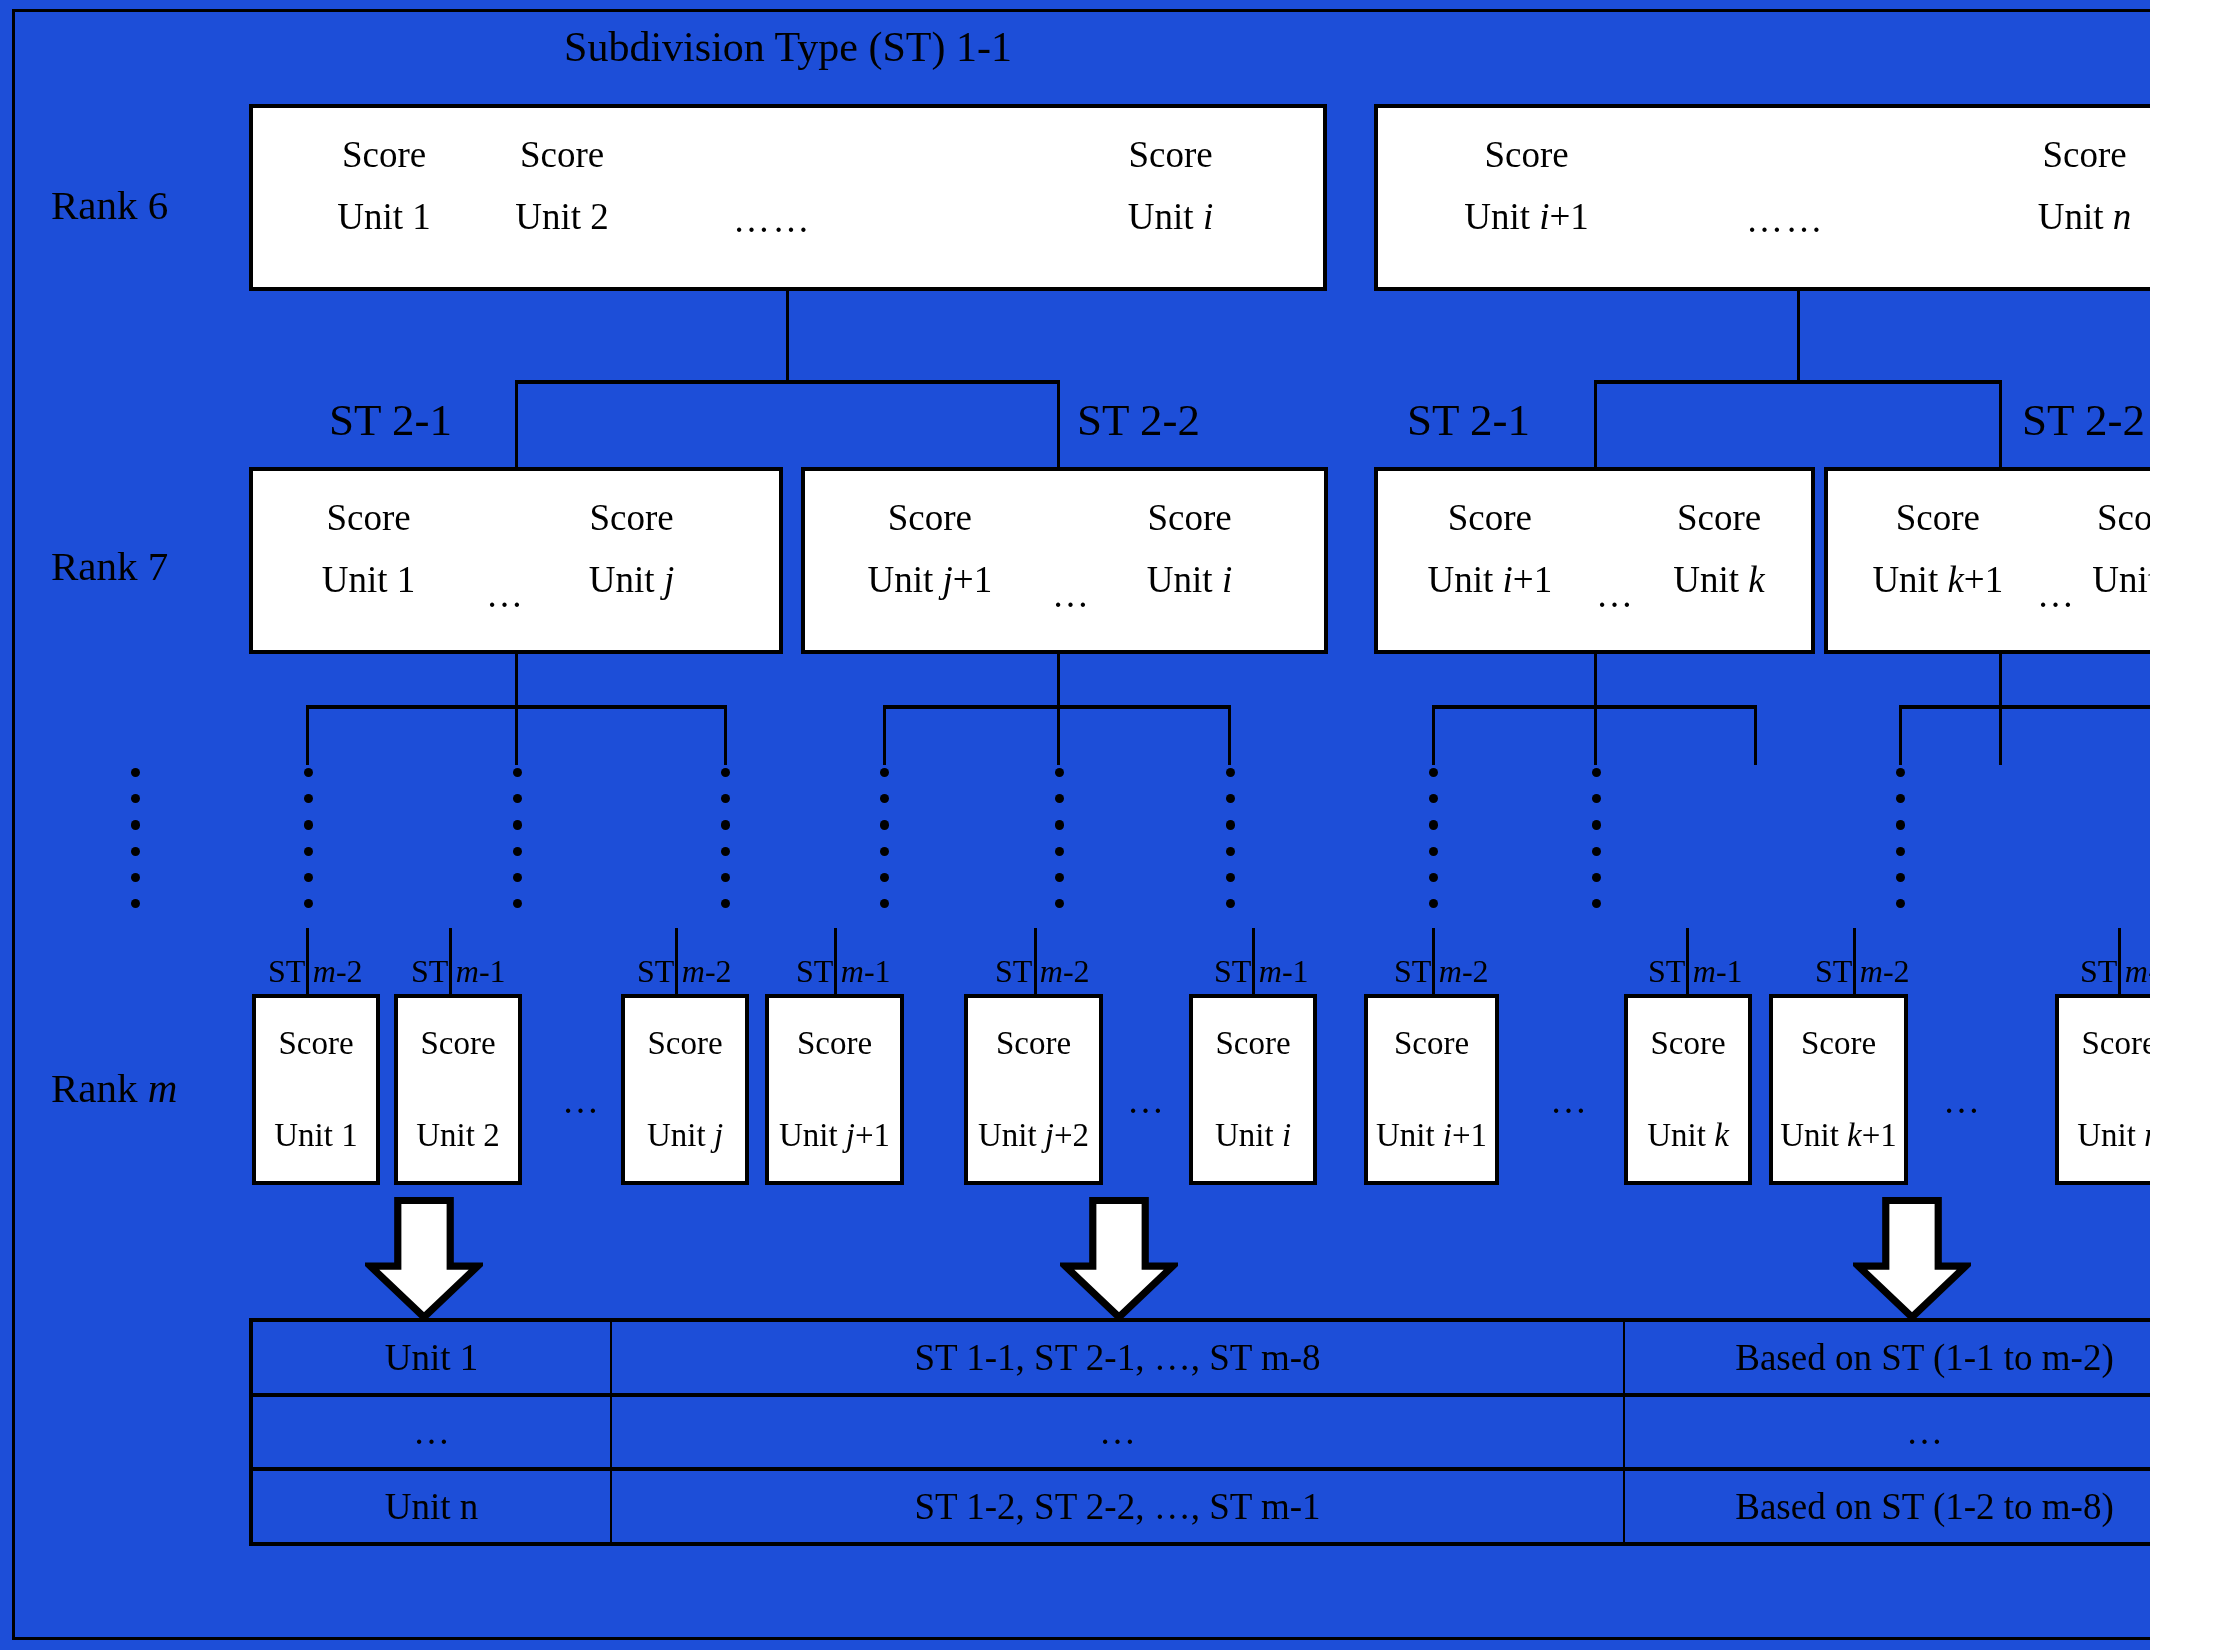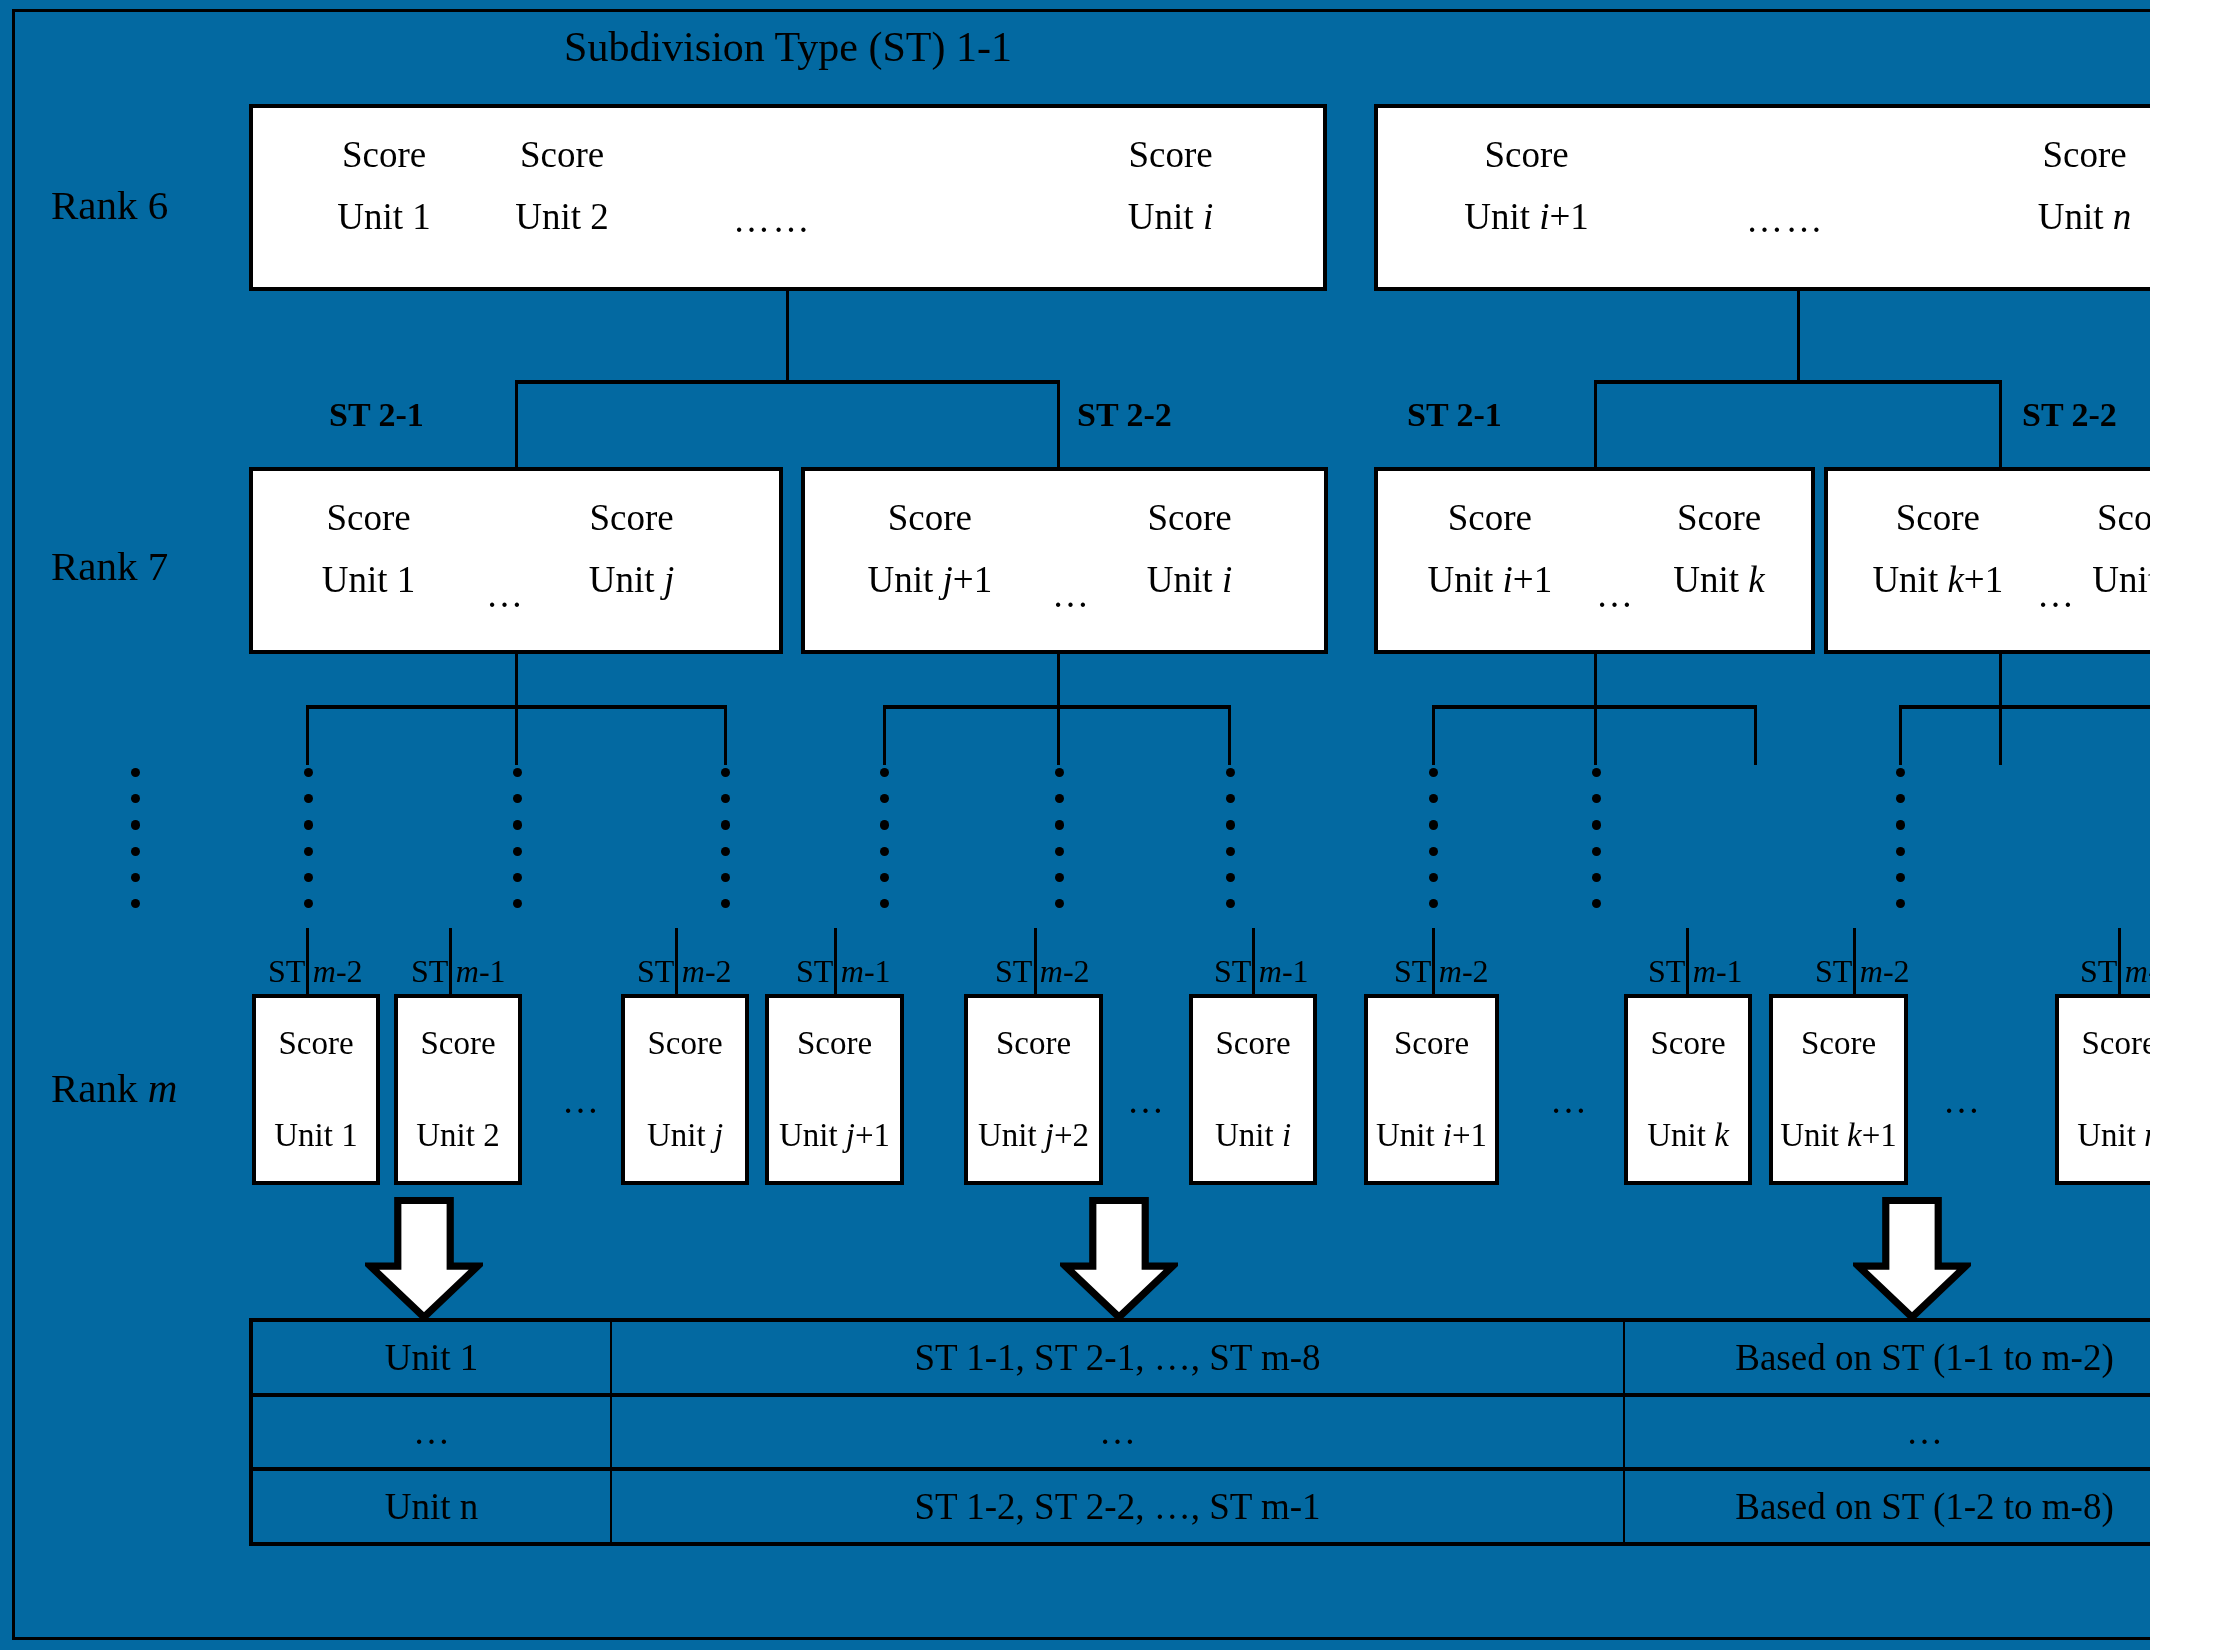--- a/index.html
+++ b/index.html
@@ -1,23 +1,23 @@
 <!DOCTYPE html>
 <html style="font-size:10.5px"><head>
 <meta charset="utf-8">
 <style>
   html,body{margin:0;padding:0;background:#ffffff;}
   body{font-family:"Liberation Serif","DejaVu Serif",serif;color:#000;}
-  #root{position:relative;width:2150px;height:1650px;overflow:hidden;background:#0369a1;}
+  #root{position:relative;width:2150px;height:1650px;overflow:hidden;background:#1d4ed8;}
   .frame{position:absolute;left:12px;top:9.2px;width:2215px;height:1631px;border:3.3px solid #000;box-sizing:border-box;}
   .box{position:absolute;border:4px solid #000;box-sizing:border-box;background:#fff;}
   .rank-label{position:absolute;font-size:41px;line-height:1;white-space:nowrap;}
   .rank-label i{font-style:italic;}
   .sec-title{position:absolute;font-size:42px;line-height:1;white-space:nowrap;text-align:center;}
-  .st-label{position:absolute;font-size:34px;line-height:1;white-space:nowrap;font-weight:bold;}
+  .st-label{position:absolute;font-size:45px;line-height:1;white-space:nowrap;}
   .cell{position:absolute;text-align:center;font-size:37px;line-height:1.0;white-space:nowrap;}
   .cell .l1{display:block;}
   .cell .l2{display:block;margin-top:25px;}
   .cell i{font-style:italic;}
   .dots-h{position:absolute;font-size:37px;line-height:1;letter-spacing:2.6px;white-space:nowrap;}
   .line{position:absolute;background:#000;}
   .vline{width:3.3px;}
   .hline{height:4px;}
   .dotcol{position:absolute;width:9.2px;}
   .dotcol span{display:block;width:9.2px;height:9.2px;border-radius:50%;background:#000;margin-bottom:17px;}

